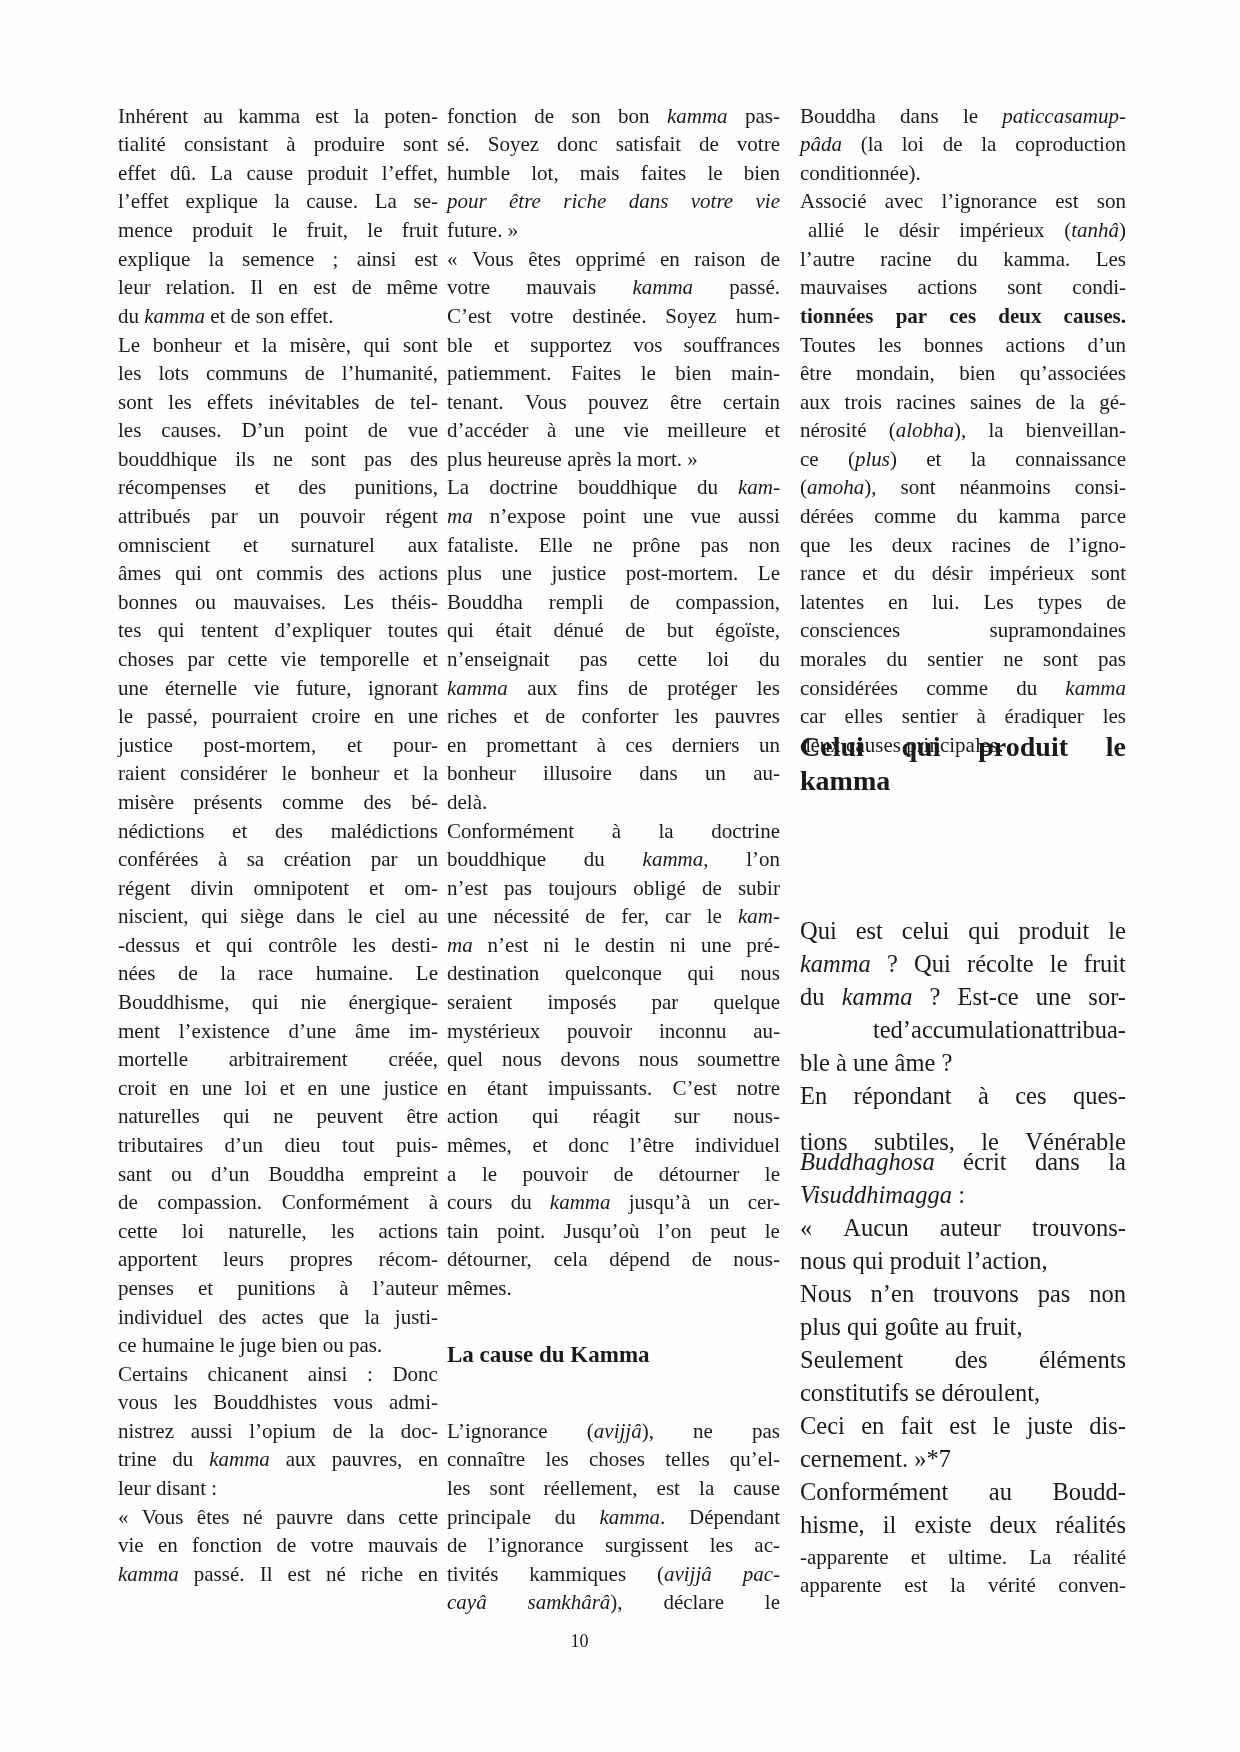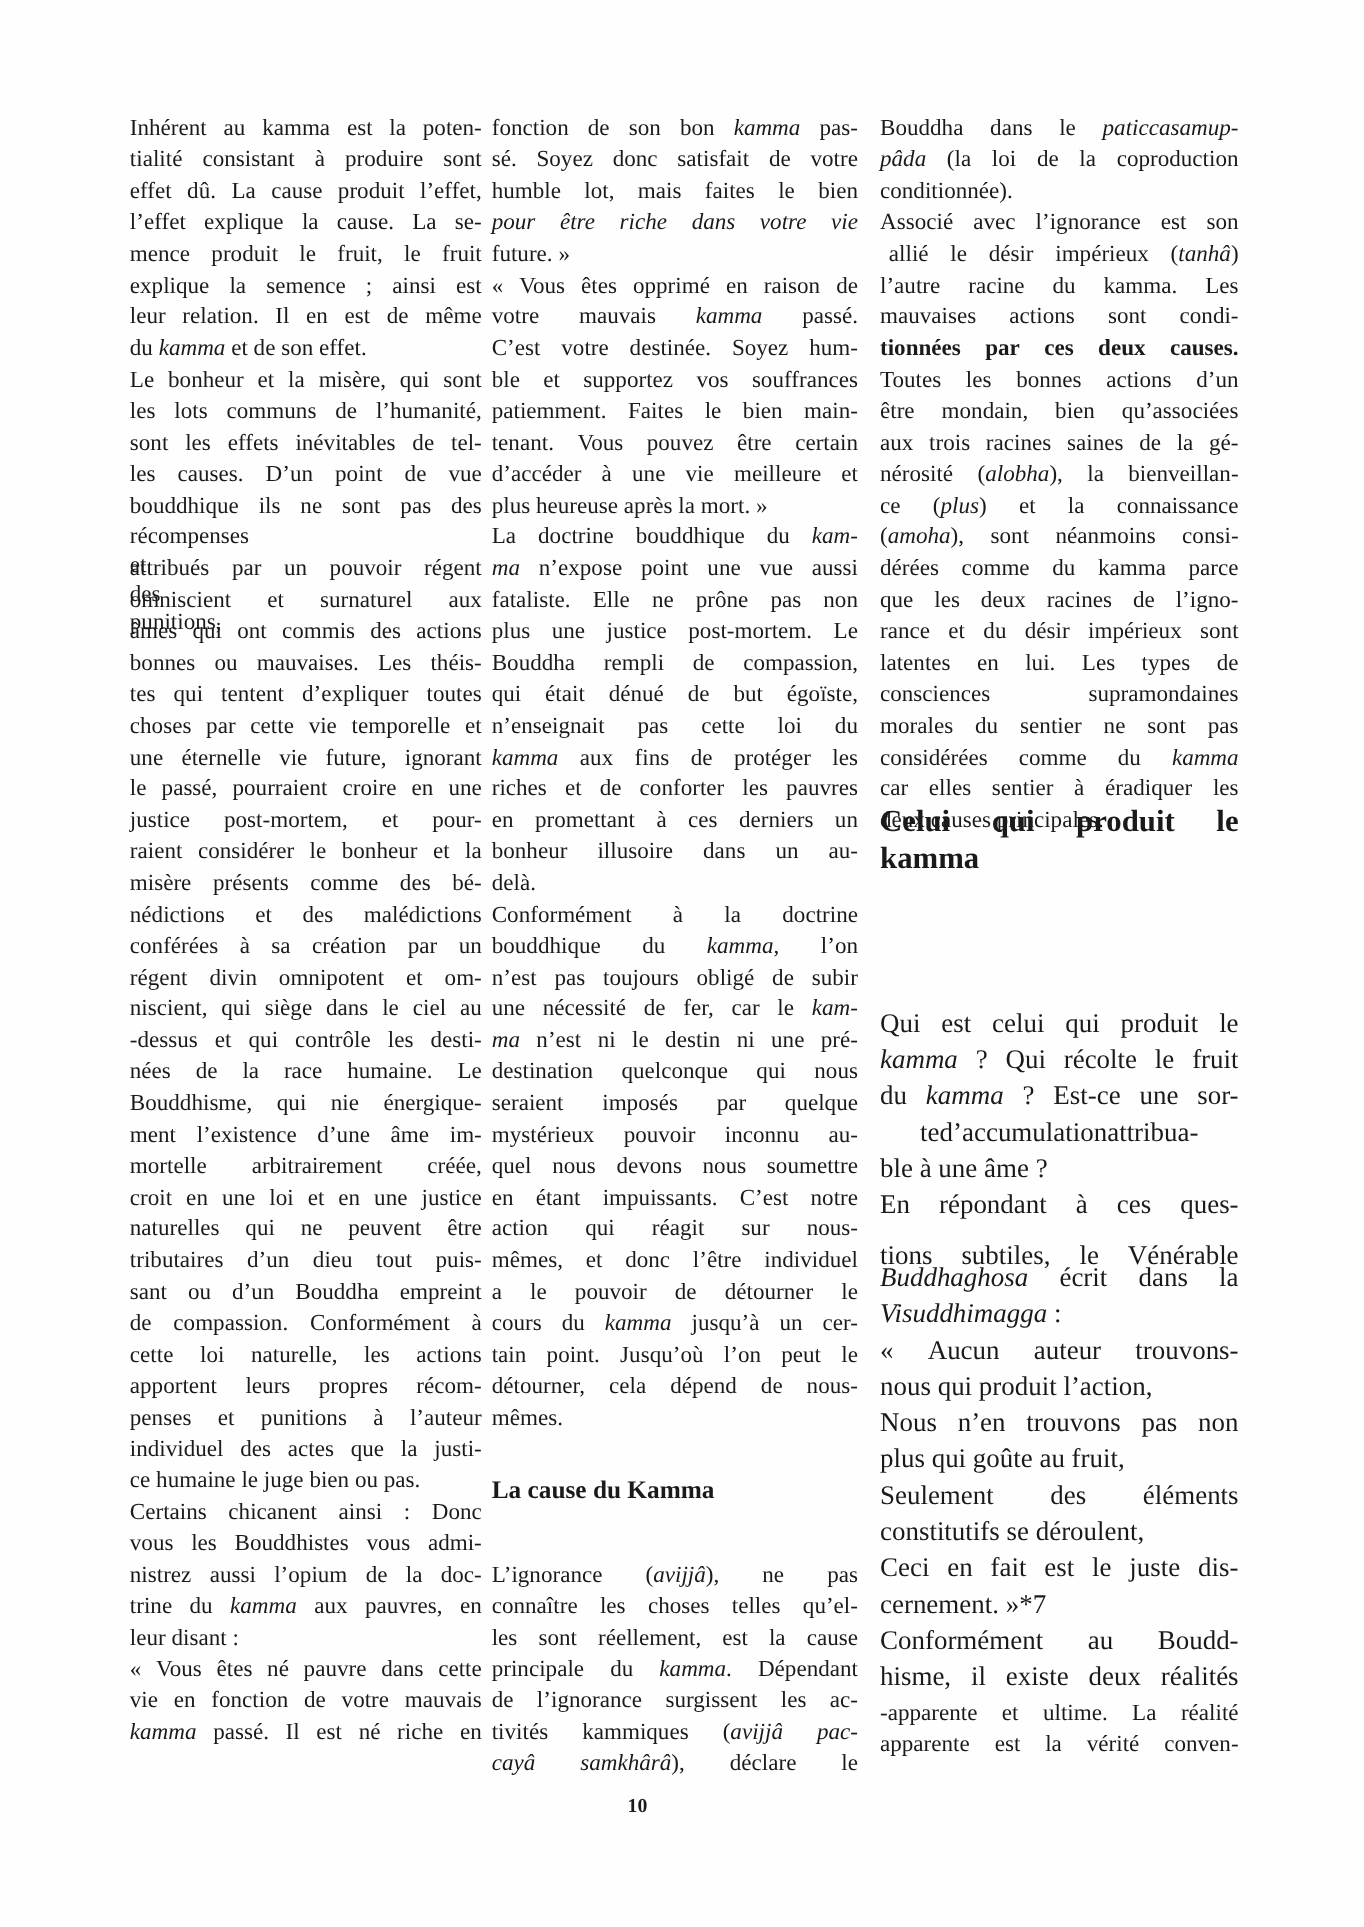--- a/index.html
+++ b/index.html
@@ -6,21 +6,21 @@
   body { width: 1240px; height: 1752px; position: relative; overflow: hidden;
          font-family: "Liberation Serif", "DejaVu Serif", serif; color: #1a1a1a; }
   .page { position: absolute; left: 0; top: 0; width: 1240px; height: 1752px; background: #fefefe; }
   .col { position: absolute; top: 0; }
   .line { position: absolute; left: 0; white-space: nowrap; font-size: 21px; line-height: 26px; }
   .line.j { text-align-last: justify; text-align: justify; }
   .line.big { font-size: 24.5px; line-height: 30px; }
   .heading { position: absolute; left: 0; font-weight: bold; white-space: nowrap; }
   .heading.h2 { font-size: 23px; }
   .heading.h1 { font-size: 28px; line-height: 34px; }
-  .page-number { position: absolute; top: 1631px; left: 0; width: 1159px; text-align: center; font-size: 18px; font-weight: bold; }
+  .page-number { position: absolute; top: 1631px; left: 0; width: 1159px; text-align: center; font-size: 18px; }
   i { font-style: italic; }
 </style>
 </head>
 <body>
 
 <div class="page">
   <div class="col" id="col0" style="left: 118px; width: 320px;">
       <div class="line j" style="top: 103px; left: 0px; width: 320px; display: flex; justify-content: space-between;">
         <span>Inhérent</span>
         <span>au</span>
@@ -111,21 +111,21 @@
         <span>vue</span>
       </div>
       <div class="line j" style="top: 446px; left: 0px; width: 320px; display: flex; justify-content: space-between;">
         <span>bouddhique</span>
         <span>ils</span>
         <span>ne</span>
         <span>sont</span>
         <span>pas</span>
         <span>des</span>
       </div>
-      <div class="line j" style="top: 474px; left: 0px; width: 320px; display: flex; justify-content: space-between; flex-direction: column;">
+      <div class="line j" style="top: 474px; left: 0px; width: 320px; display: flex; justify-content: space-between;">
         <span>récompenses</span>
         <span>et</span>
         <span>des</span>
         <span>punitions,</span>
       </div>
       <div class="line j" style="top: 503px; left: 0px; width: 320px; display: flex; justify-content: space-between;">
         <span>attribués</span>
         <span>par</span>
         <span>un</span>
         <span>pouvoir</span>
@@ -891,21 +891,21 @@
         <span>fruit</span>
       </div>
       <div class="line big j" style="top: 982px; left: 0px; width: 326px; display: flex; justify-content: space-between;">
         <span>du</span>
         <span><i>kamma</i></span>
         <span>?</span>
         <span>Est-ce</span>
         <span>une</span>
         <span>sor-</span>
       </div>
-      <div class="line big j" style="top: 1015px; left: 0px; width: 326px; display: flex; justify-content: center;">
+      <div class="line big j" style="top: 1015px; left: 0px; width: 326px; display: flex; justify-content: flex-end;">
         <span>te</span>
         <span>d’accumulation</span>
         <span>attribua-</span>
       </div>
       <div class="line big" style="top: 1048px; left: 0px; width: 326px;">ble à une âme ?</div>
       <div class="line big j" style="top: 1081px; left: 0px; width: 326px; display: flex; justify-content: space-between;">
         <span>En</span>
         <span>répondant</span>
         <span>à</span>
         <span>ces</span>

